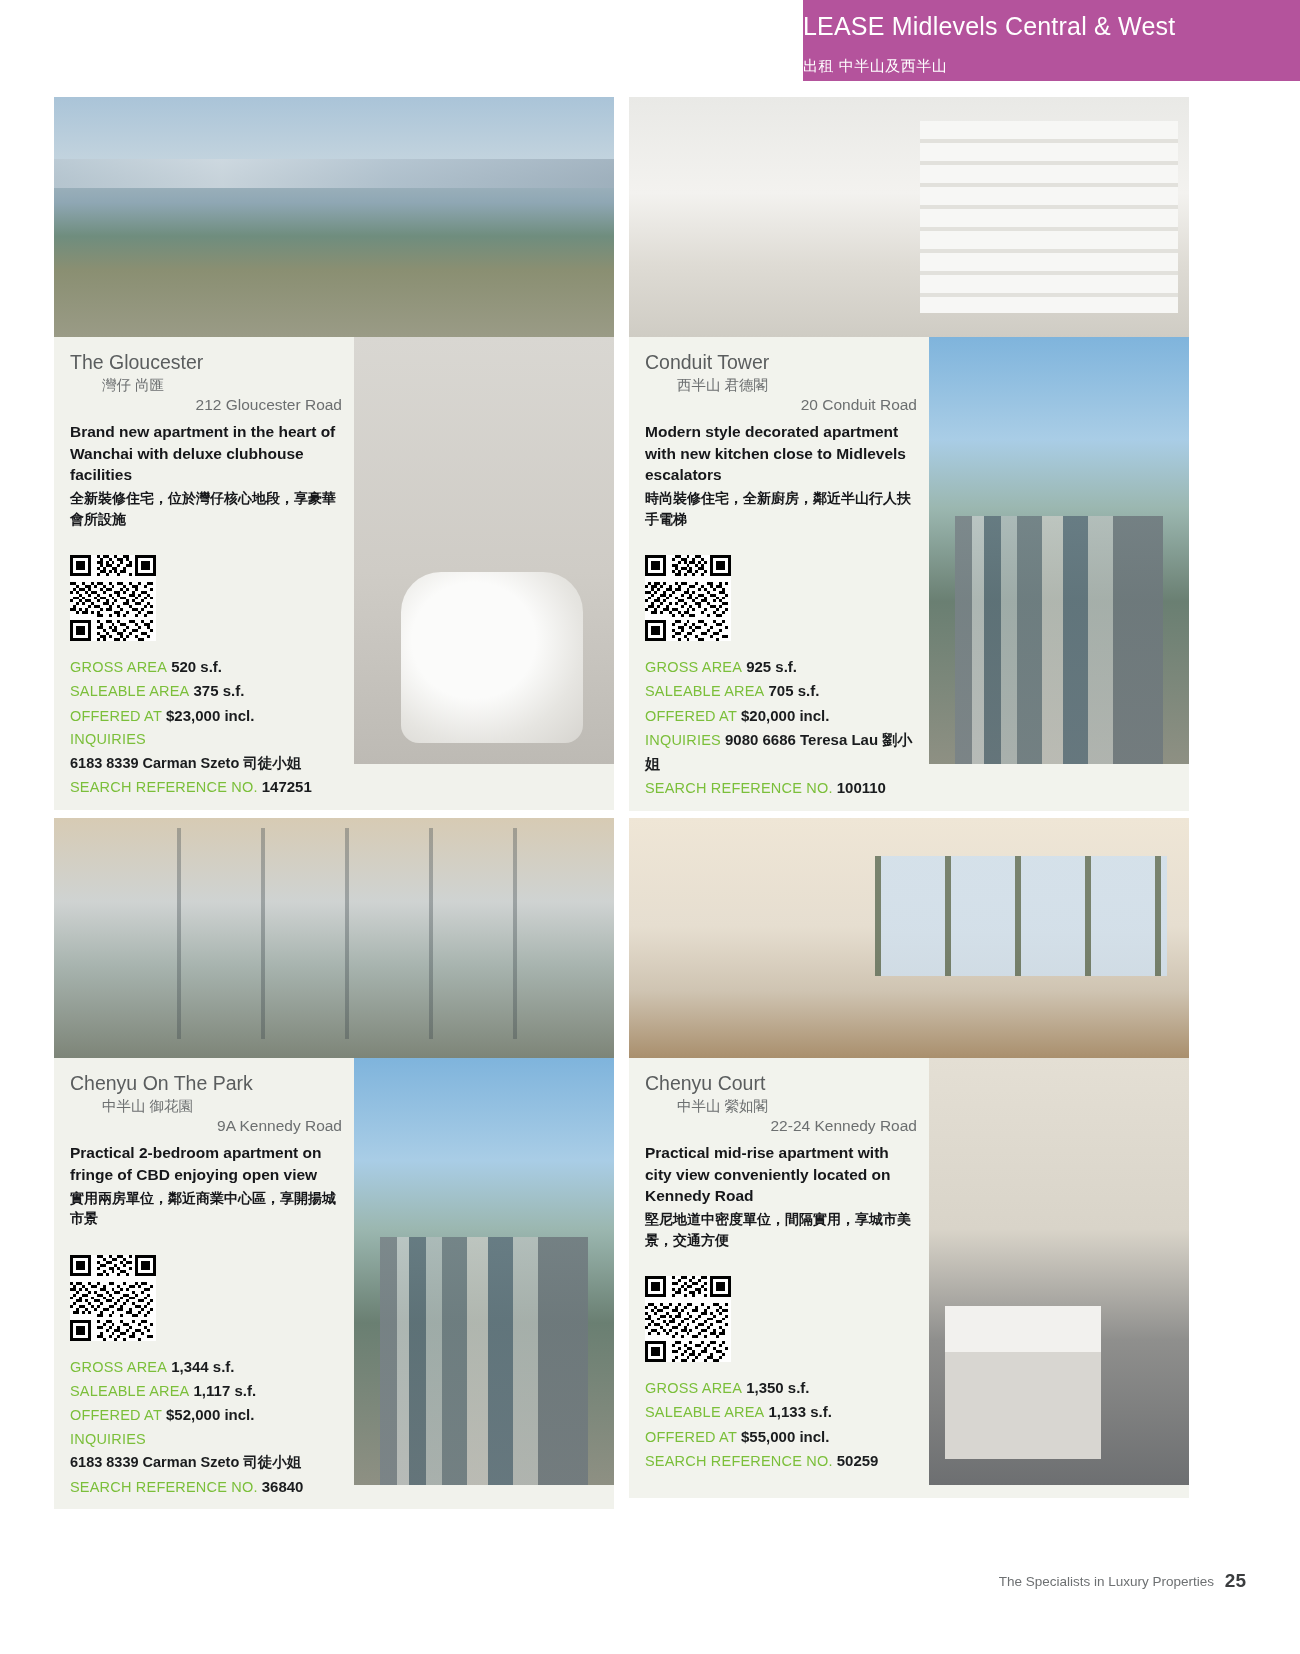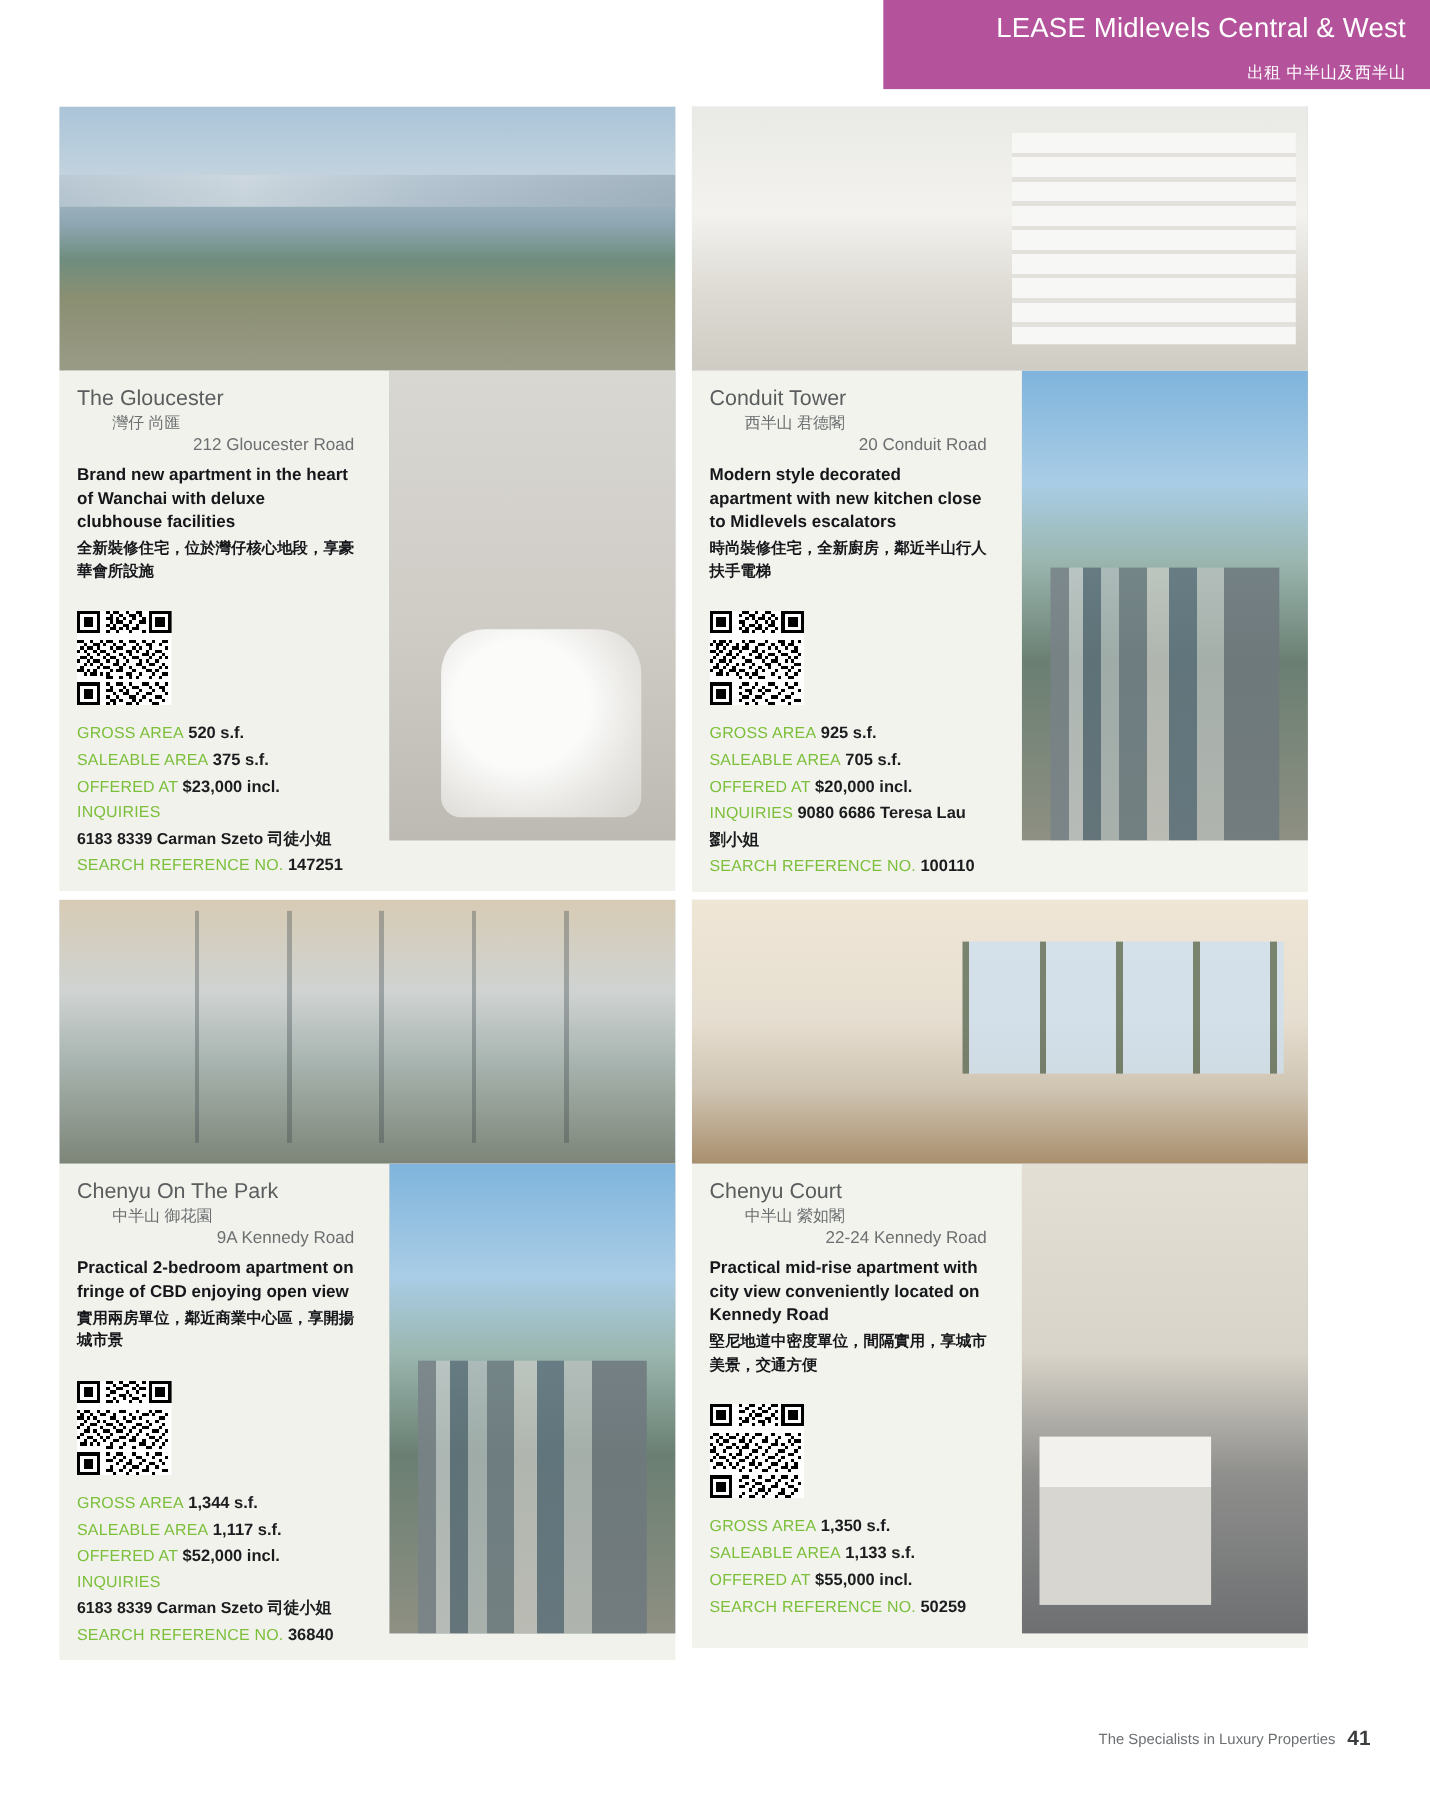--- a/index.html
+++ b/index.html
@@ -15,21 +15,20 @@
 
   
   .header-banner {
     position: absolute;
     top: 0; right: 0;
     width: 497px;
     height: 81px;
     background: #b4539c;
     color: #ffffff;
     padding: 13px 22px 0 0;
-    text-align: right;
   }
   .header-title {
     font-size: 25px;
     font-weight: 400;
     letter-spacing: 0.2px;
     line-height: 1.1;
   }
   .header-subtitle {
     font-size: 15px;
     margin-top: 16px;
@@ -59,21 +58,21 @@
   .body-row {
     position: relative;
     width: 560px;
     min-height: 440px;
     background: #f1f2ec;
   }
   .body-row.light { background: #f2f3ed; }
 
   .text-col {
     width: 300px;
-    padding: 14px 32px 10px 16px;
+    padding: 14px 12px 10px 16px;
   }
 
   .side-img {
     position: absolute;
     top: 0;
     right: 0;
     width: 260px;
     height: 427px;
     overflow: hidden;
     background: #b8bfc4;
@@ -999,16 +998,16 @@
         </div>
       </div>
       <div class="side-img">
           <div class="ph ph-kitchen2"></div>
         </div>
     </div>
   </div>
 
   <div class="footer">
     <span>The Specialists in Luxury Properties</span>
-    <span class="pg">41</span>
+    <span class="pg">25</span>
   </div>
 
 </div>
 
 </body></html>

